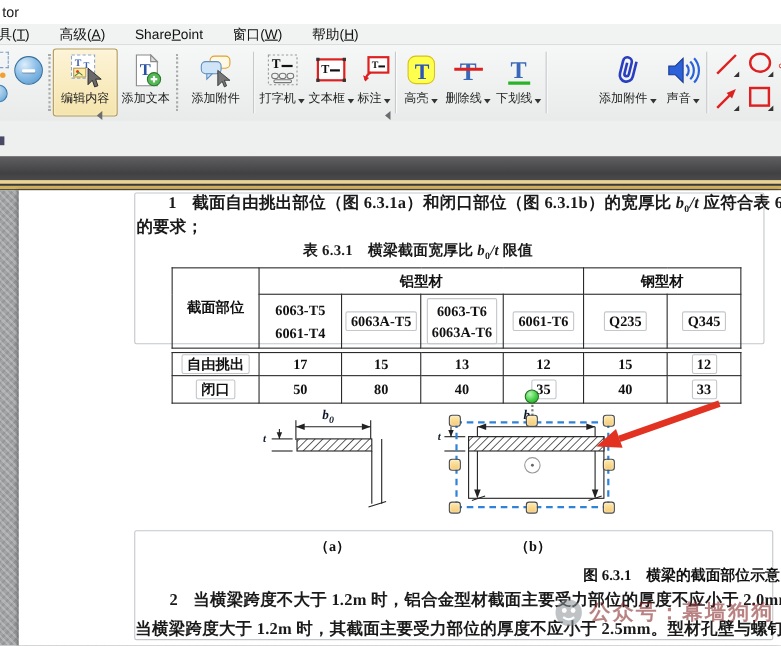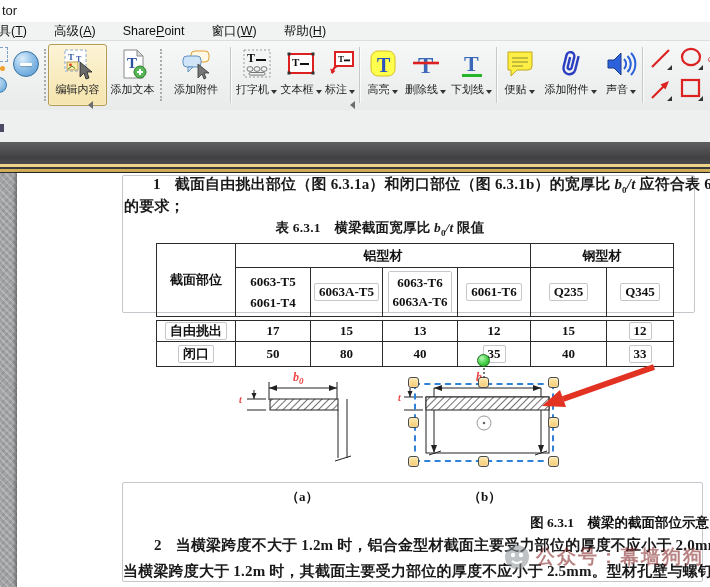--- a/index.html
+++ b/index.html
@@ -69,21 +69,21 @@
               font-family:"Liberation Serif","DejaVu Serif",serif; }
   table.std td { border:1px solid #2b2b2b; text-align:center; vertical-align:middle;
                  font-size:13px; font-weight:bold; color:#111; padding:0; }
   #tbl-body { margin-top:3px; }
   .ebox { display:inline-block; border:1px solid #c3c7cb; border-radius:2px; padding:0 4px; line-height:16px; }
   .ebox2 { display:inline-block; border:1px solid #c3c7cb; border-radius:2px; padding:1px 4px;text-align:center; }
 
   
   #drawings { position:absolute; left:0; top:0; width:693px; height:414px; }
   .dim-label { position:absolute; font-family:"Liberation Serif","DejaVu Serif",serif; font-style:italic;
-               font-weight:bold; color:#ef4444; white-space:nowrap; }
+               font-weight:bold; color:#0f172a; white-space:nowrap; }
   .cap { position:absolute; font-size:13px; font-weight:bold; color:#111; white-space:nowrap;
          font-family:"Liberation Serif","DejaVu Serif",serif; }
 
   
   #sel-rect { position:absolute; left:397px; top:210px; width:140px; height:79px; border:2px dashed #2e82d8; }
   .hdl { position:absolute; width:11px; height:11px; border:1px solid #4a4a4a; border-radius:3px;
          background:linear-gradient(#fde9ae,#f6c96e); box-shadow:inset 0 0 2px #fff; }
   #rot-hdl { position:absolute; left:460px; top:181px; width:13px; height:13px; border-radius:50%;
              border:1px solid #1e6e1e; background:radial-gradient(circle at 35% 30%, #b6f7b6, #44cf44 55%, #22a122); }
   #rot-link { position:absolute; left:466px; top:195px; height:14px; width:0; border-left:2px dotted #7a7a7a; }
@@ -219,29 +219,20 @@
     <div class="tb-btn" style="left:449px;width:45px;">
       <svg class="ic" viewBox="0 0 32 32">
         <text x="8" y="23" font-size="22" font-weight="bold" fill="#3a68b8">T</text>
         <line x1="6" y1="27.5" x2="26" y2="27.5" stroke="#28b428" stroke-width="3"></line>
       </svg>
       <span class="lb"><span>下划线</span><span class="dd"></span></span>
     </div>
 
     <div class="vsep" style="left:496px;"></div>
 
-    <div class="tb-btn" style="left:500px;width:39px;">
-      <svg class="ic" viewBox="0 0 32 32">
-        <path d="M4 4 h24 v14 a4 4 0 0 1 -4 4 h-11 l-6 6 v-6 h-3 z" fill="#ffee44" stroke="#c0a818"></path>
-        <line x1="8" y1="10" x2="24" y2="10" stroke="#8a8a30"></line>
-          <line x1="8" y1="14" x2="24" y2="14" stroke="#8a8a30"></line>
-          <line x1="8" y1="18" x2="19" y2="18" stroke="#8a8a30"></line>
-      </svg>
-      <span class="lb"><span>便贴</span><span class="dd"></span></span>
-    </div>
     <div class="tb-btn" style="left:602px;width:38px;">
       <svg class="ic" viewBox="0 0 32 32">
         <polygon points="3,12 9,12 16,5 16,27 9,20 3,20" fill="#2b62d9" stroke="#1a3a90"></polygon>
         <path d="M19 11 a7 7 0 0 1 0 10 M22.5 8 a11.5 11.5 0 0 1 0 16 M26 5 a16 16 0 0 1 0 22" fill="none" stroke="#2b62d9" stroke-width="2"></path>
       </svg>
       <span class="lb"><span>声音</span><span class="dd"></span></span>
     </div>
     <div class="tb-btn" style="left:540px;width:61px;">
       <svg class="ic" viewBox="0 0 32 32">
         <path d="M21.5 6.5 v14 a6 6 0 0 1 -12 0 v-12 a4 4 0 0 1 8 0 v11 a2 2 0 0 1 -4 0 v-10" fill="none" stroke="#2a3ec0" stroke-width="2.4" transform="rotate(14 16 16)"></path>

